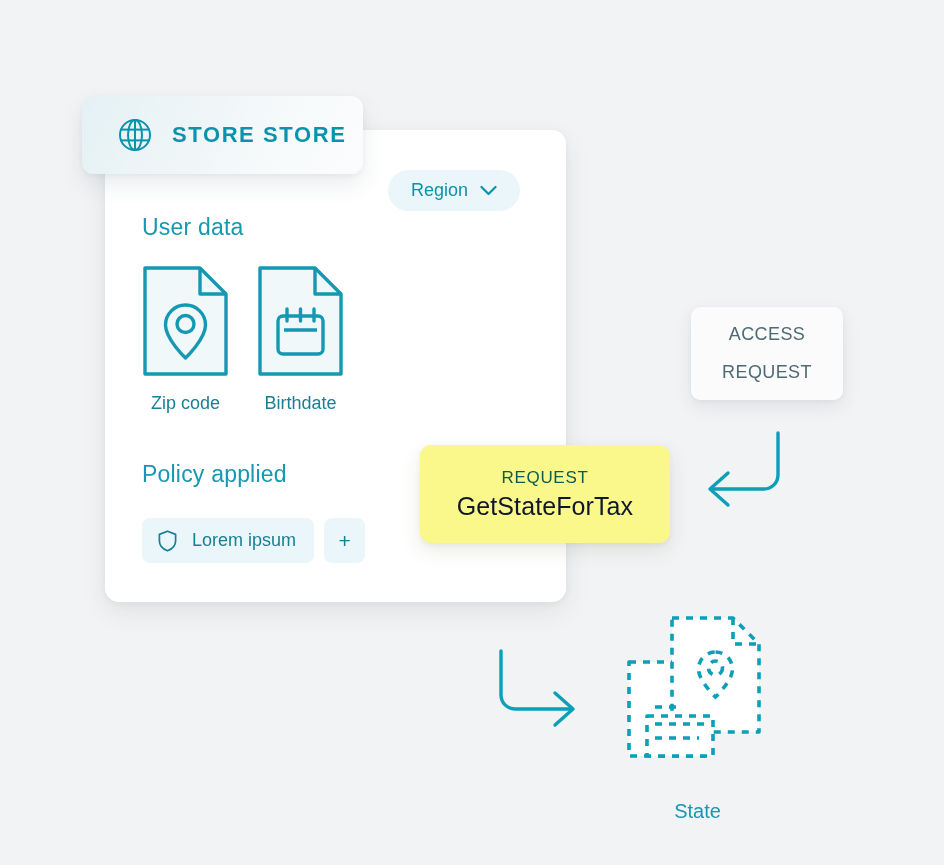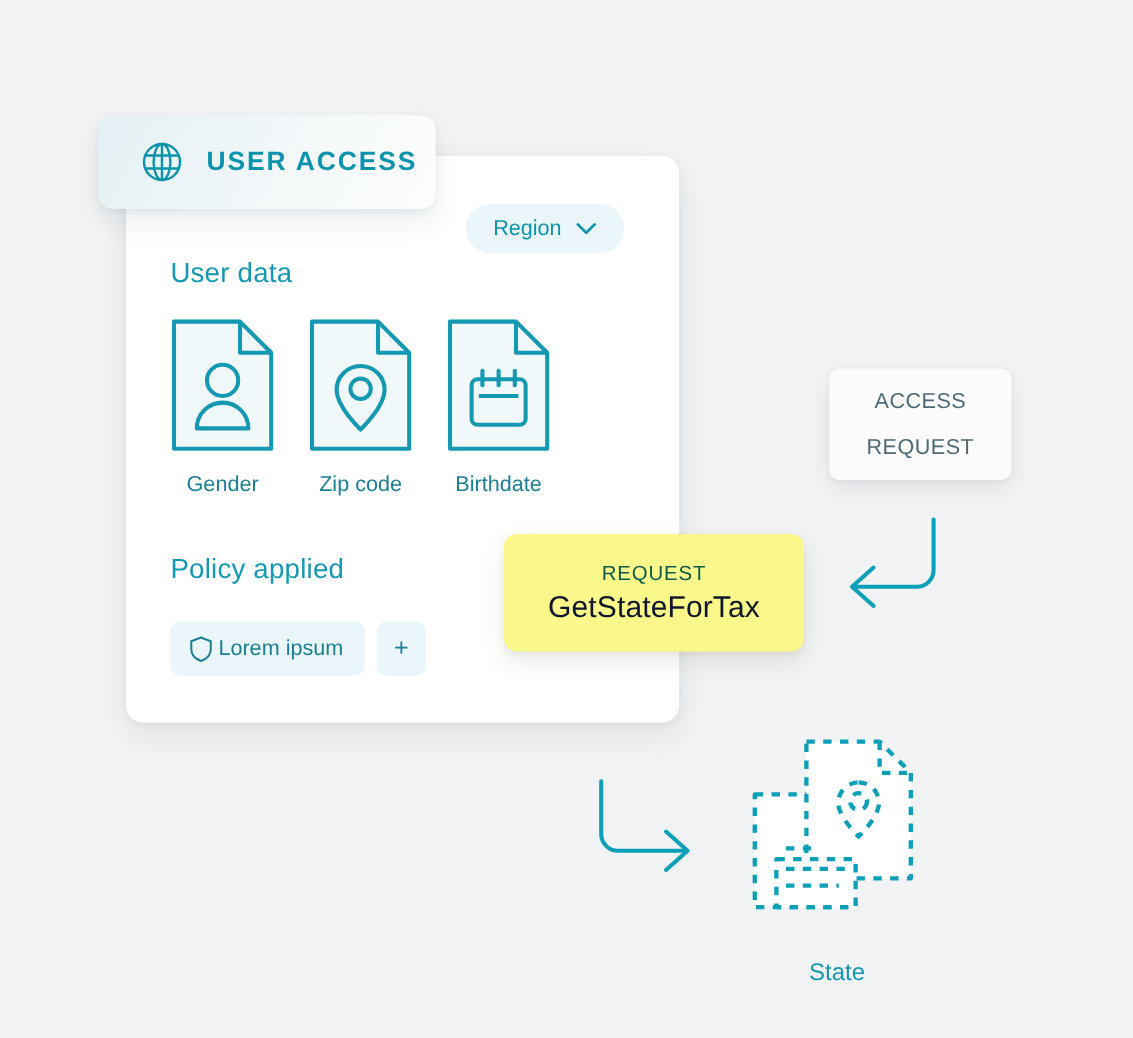--- a/index.html
+++ b/index.html
@@ -127,21 +127,21 @@
     gap: 10px;
   }
   .chip {
     height: 45px;
     border-radius: 8px;
     background: #eaf6f9;
     display: flex;
     align-items: center;
     box-sizing: border-box;
   }
-  .chip-policy { padding: 0 18px 0 16px; gap: 5px; }
+  .chip-policy { padding: 0 18px 0 16px; gap: 15px; }
   .chip-add { width: 41px; justify-content: center; }
   .chip-text { font-size: 18px; color: #1b7f93; }
   .chip-plus { font-size: 21px; color: #1b7f93; line-height: 1; }
   .shield { width: 19px; height: 22px; display: block; }
 
   
   .access-card {
     position: absolute;
     left: 691px;
     top: 307px;
@@ -226,43 +226,34 @@
   <div class="store-tab">
     <svg class="globe-icon" viewBox="0 0 38 38">
       <g fill="none" stroke="#0b93ad" stroke-width="2">
         <circle cx="19" cy="19" r="15"></circle>
         <ellipse cx="19" cy="19" rx="7" ry="15"></ellipse>
         <line x1="4.6" y1="13.6" x2="33.4" y2="13.6"></line>
         <line x1="4.6" y1="24.4" x2="33.4" y2="24.4"></line>
         <line x1="19" y1="4" x2="19" y2="34"></line>
       </g>
     </svg>
-    <span class="store-tab-label">USER ACCESS</span>
+    <span class="store-tab-label">STORE STORE</span>
   </div>
 
   <div class="region-pill">
     <span class="region-label">Region</span>
     <svg class="chev" viewBox="0 0 17 11">
       <polyline points="1.5,2 8.5,9 15.5,2" fill="none" stroke="#0b93ad" stroke-width="2.2" stroke-linecap="round" stroke-linejoin="round"></polyline>
     </svg>
   </div>
 
   <div class="sec-title" id="t-userdata">User data</div>
 
   <div class="tiles">
 
-    <div class="tile">
-      <svg viewBox="0 0 87 112">
-        <path d="M3 3 H58 L84 29 V109 H3 Z" fill="#f0f8fa" stroke="#1598b2" stroke-width="3.4" stroke-linejoin="round"></path>
-        <path d="M58 3 V29 H84" fill="none" stroke="#1598b2" stroke-width="3.4" stroke-linejoin="round"></path>
-        <circle cx="43.5" cy="52" r="13" fill="none" stroke="#1598b2" stroke-width="3.4"></circle>
-        <path d="M22 92 a21.5 21.5 0 0 1 43 0 Z" fill="none" stroke="#1598b2" stroke-width="3.4" stroke-linejoin="round"></path>
-      </svg>
-      <span class="tile-label">Gender</span>
-    </div>
 
     <div class="tile">
       <svg viewBox="0 0 87 112">
         <path d="M3 3 H58 L84 29 V109 H3 Z" fill="#f0f8fa" stroke="#1598b2" stroke-width="3.4" stroke-linejoin="round"></path>
         <path d="M58 3 V29 H84" fill="none" stroke="#1598b2" stroke-width="3.4" stroke-linejoin="round"></path>
         <path d="M43.5 40 a20 20 0 0 1 20 20 c0 14 -20 33 -20 33 c0 0 -20 -19 -20 -33 a20 20 0 0 1 20 -20 Z" fill="none" stroke="#1598b2" stroke-width="3.4" stroke-linejoin="round"></path>
         <circle cx="43.5" cy="59" r="8.5" fill="none" stroke="#1598b2" stroke-width="3.4"></circle>
       </svg>
       <span class="tile-label">Zip code</span>
     </div>

